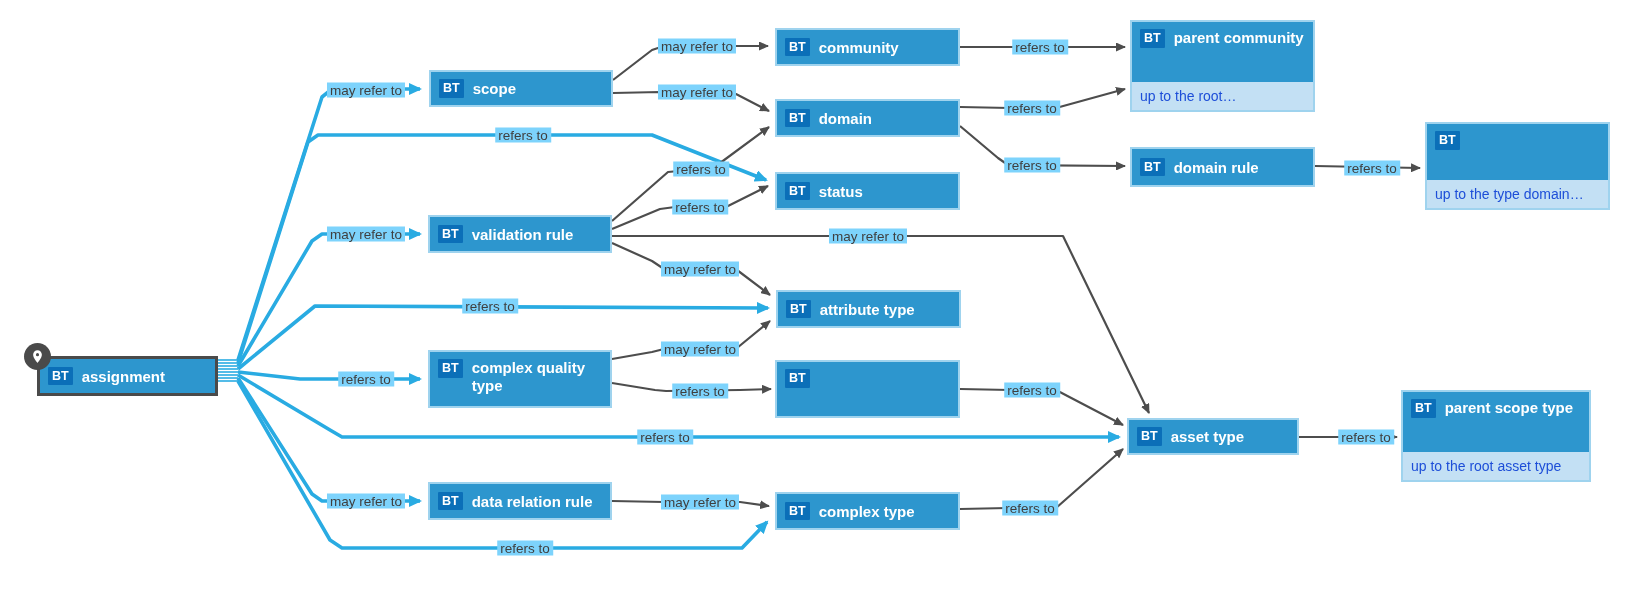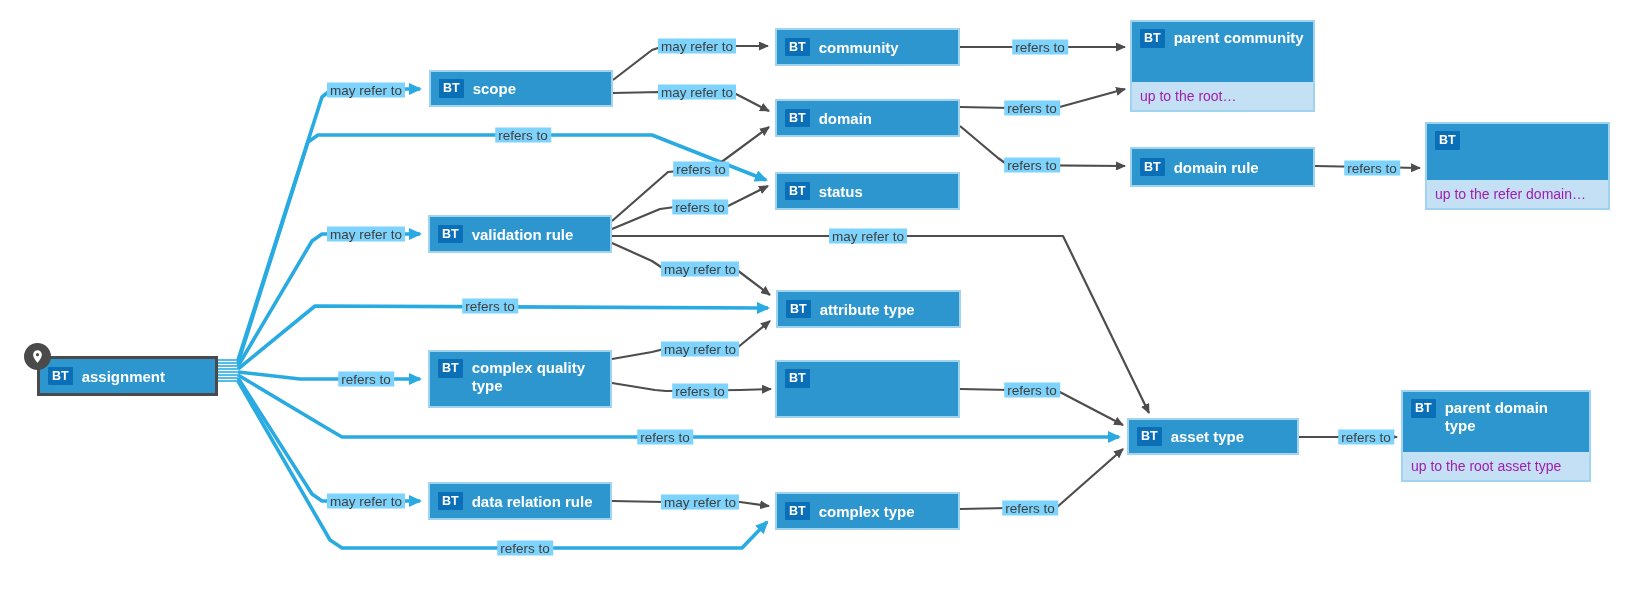--- a/index.html
+++ b/index.html
@@ -32,21 +32,21 @@
   .node.selected{border:3px solid var(--selected-border,#4a4a4a);}
   .pnode{
     position:absolute;z-index:2;box-sizing:border-box;display:flex;flex-direction:column;
     border:2px solid var(--node-border,#9fd3ee);background:var(--node-fill,#2d96ce);
   }
   .ptop{
     display:flex;align-items:flex-start;gap:9px;padding:7px 8px 6px 8px;
     color:#fff;font-size:15px;font-weight:bold;line-height:18px;flex:1;
   }
   .psub{
-    background:var(--sub-fill,#c3e0f4);color:#a21caf;font-size:14px;font-weight:normal;
+    background:var(--sub-fill,#c3e0f4);color:#1d4ed8;font-size:14px;font-weight:normal;
     padding:6px 8px;line-height:16px;white-space:nowrap;overflow:hidden;
   }
   .pin{
     position:absolute;z-index:4;width:27px;height:27px;border-radius:50%;
     background:var(--selected-border,#4a4a4a);display:flex;align-items:center;justify-content:center;
   }
 </style>
 </head>
 <body>
 
@@ -199,24 +199,24 @@
       <span class="badge">BT</span>
       <span>parent community</span>
     </div>
     <div class="psub">up to the root…</div>
   </div>
 
   <div class="pnode" style="left:1425px;top:122px;width:185px;height:88px">
     <div class="ptop">
       <span class="badge">BT</span>
     </div>
-    <div class="psub">up to the refer domain…</div>
+    <div class="psub">up to the type domain…</div>
   </div>
 
   <div class="pnode" style="left:1401px;top:390px;width:190px;height:92px">
     <div class="ptop">
       <span class="badge">BT</span>
-      <span>parent domain type</span>
+      <span>parent scope type</span>
     </div>
     <div class="psub">up to the root asset type</div>
   </div>
 
 </div>
 
 </body></html>

